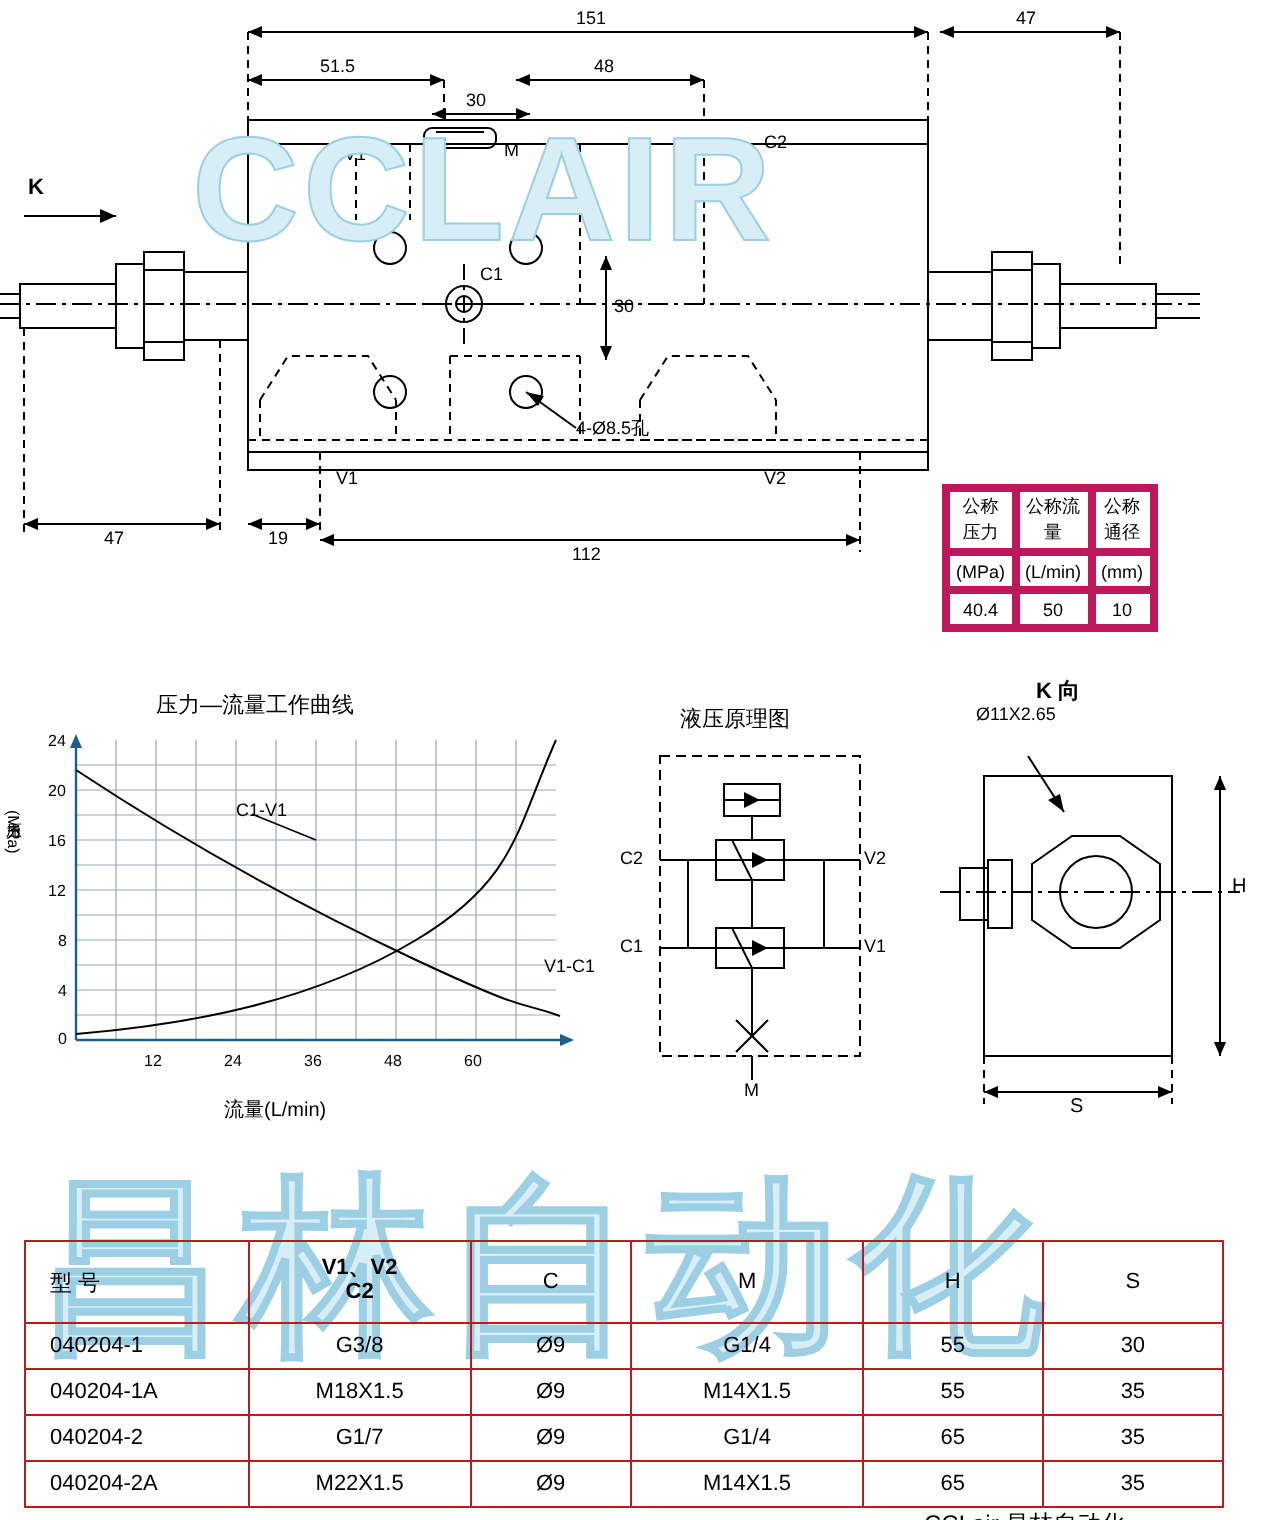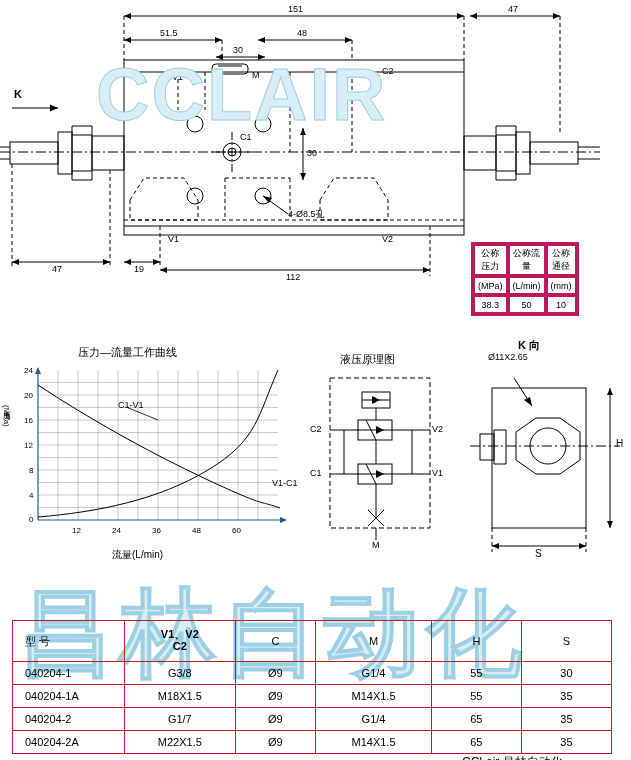--- a/index.html
+++ b/index.html
@@ -166,21 +166,21 @@
       <td class="h">公称压力</td>
       <td class="h">公称流量</td>
       <td class="h">公称通径</td>
     </tr>
     <tr>
       <td class="h">(MPa)</td>
       <td class="h">(L/min)</td>
       <td class="h">(mm)</td>
     </tr>
     <tr>
-      <td class="h">38.3</td>
+      <td class="h">40.4</td>
       <td class="h">50</td>
       <td class="h">10</td>
     </tr>
   </tbody>
     </table>
 
   <svg width="320" height="220" style="position:absolute;left:8px;top:360px;">
     <g stroke="#9aa7b5" stroke-width="0.6">
 
       <line x1="50" y1="10" x2="50" y2="160"></line>

